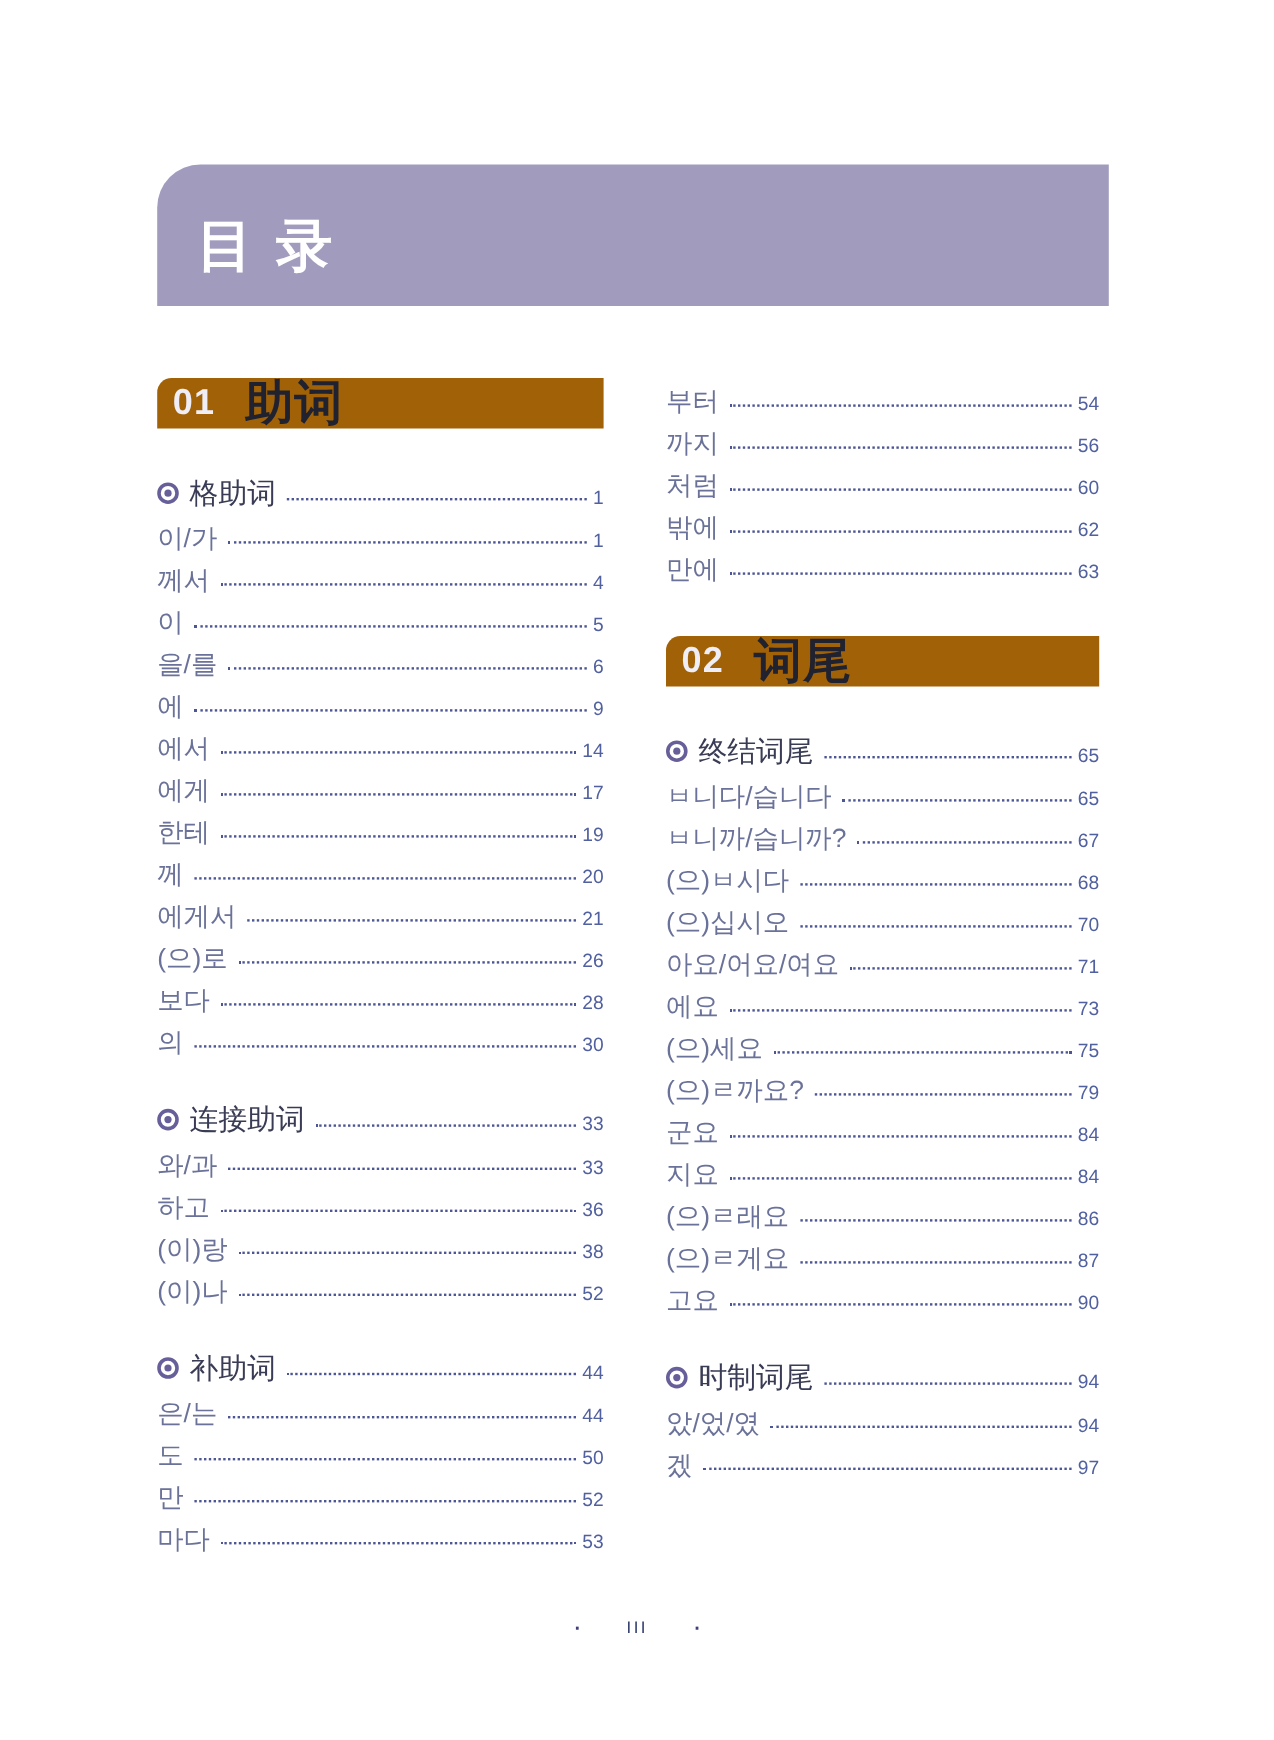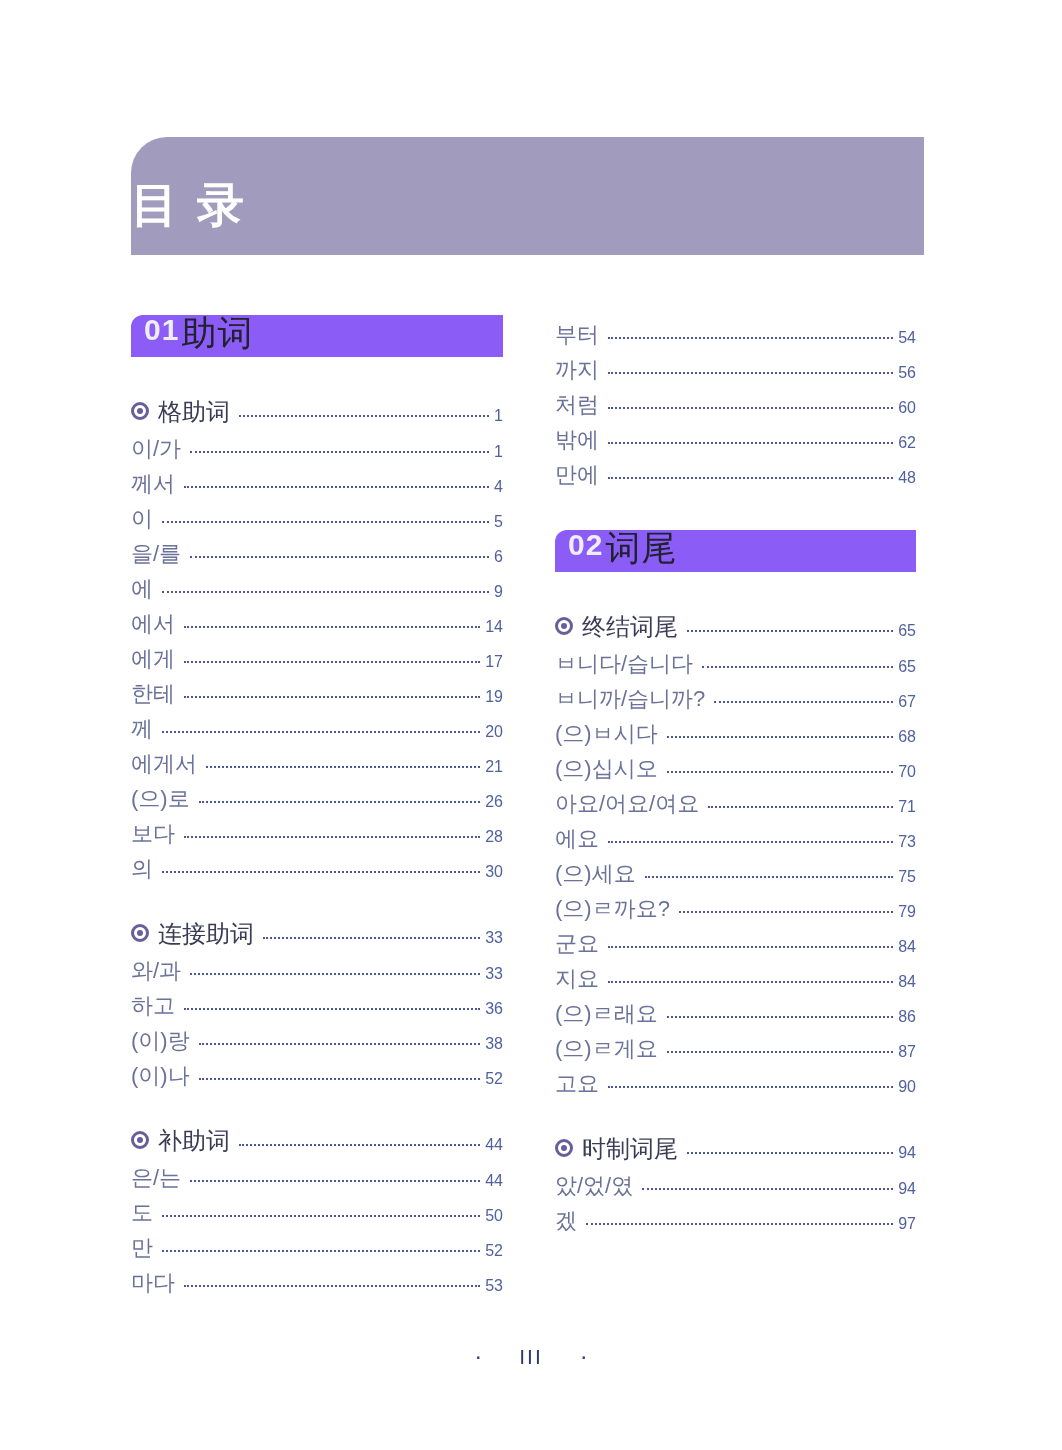--- a/index.html
+++ b/index.html
@@ -23,50 +23,52 @@
     background: #a19cbe;
     border-radius: 36px 0 0 0;
     display: flex;
     align-items: center;
   }
   .banner-title {
     color: #ffffff;
     font-size: 47px;
     font-weight: bold;
     letter-spacing: 3px;
+    padding-left: 33px;
     margin-top: 16px;
     line-height: 1;
   }
 
   
   .col { position: absolute; top: 315px; }
   .col-left  { left: 131px; width: 372px; }
   .col-right { left: 555px; width: 361px; }
 
   
   .tocbar {
     height: 42px;
-    background: #8b5cf6;
+    background: #a16207;
     border-radius: 12px 0 0 0;
     display: flex;
+    align-items: center;
     padding-left: 13px;
     margin-bottom: 26px;
   }
   .bar-num {
     color: #efedf5;
     font-size: 30px;
     font-weight: bold;
     letter-spacing: 1px;
     line-height: 1;
   }
   .bar-title {
     color: #20222f;
-    font-size: 35px;
-    font-weight: normal;
-    margin-left: 2px;
+    font-size: 40px;
+    font-weight: bold;
+    margin-left: 25px;
     letter-spacing: 1px;
     line-height: 1;
   }
 
   
   .row { display: flex; align-items: flex-end; }
   .row-entry   { height: 35px; padding-bottom: 3px; }
   .row-heading { height: 46px; padding-bottom: 4px; text-align: center; }
   .row-entry + .row-heading { margin-top: 21px; }
   .row-entry + .tocbar { margin-top: 40px; }
@@ -99,21 +101,21 @@
   .footer {
     position: absolute;
     left: 0;
     top: 1344px;
     width: 100%;
     display: flex;
     justify-content: center;
     align-items: center;
     gap: 37px;
   }
-  .f-num { color: #2e3a6d; font-size: 21px; letter-spacing: 2px; line-height: 1; }
+  .f-num { color: #2e3a6d; font-size: 14px; letter-spacing: 2px; line-height: 1; }
   .f-dot { color: #3e3e7c; font-size: 24px; line-height: 1; }
 </style>
 </head>
 <body>
 
 <div class="page">
 
   <div class="banner">
     <div class="banner-title">目 录</div>
   </div>
@@ -270,21 +272,21 @@
     <span class="pagenum">60</span>
   </div>
       <div class="row row-entry">
     <span class="e-label">밖에</span>
     <span class="leader"></span>
     <span class="pagenum">62</span>
   </div>
       <div class="row row-entry">
     <span class="e-label">만에</span>
     <span class="leader"></span>
-    <span class="pagenum">48</span>
+    <span class="pagenum">63</span>
   </div>
       <div class="tocbar">
     <span class="bar-num">02</span>
     <span class="bar-title">词尾</span>
   </div>
       <div class="row row-heading">
     <span class="bullseye">
           <span class="bullseye-dot"></span>
         </span>
     <span class="h-label">终结词尾</span>

